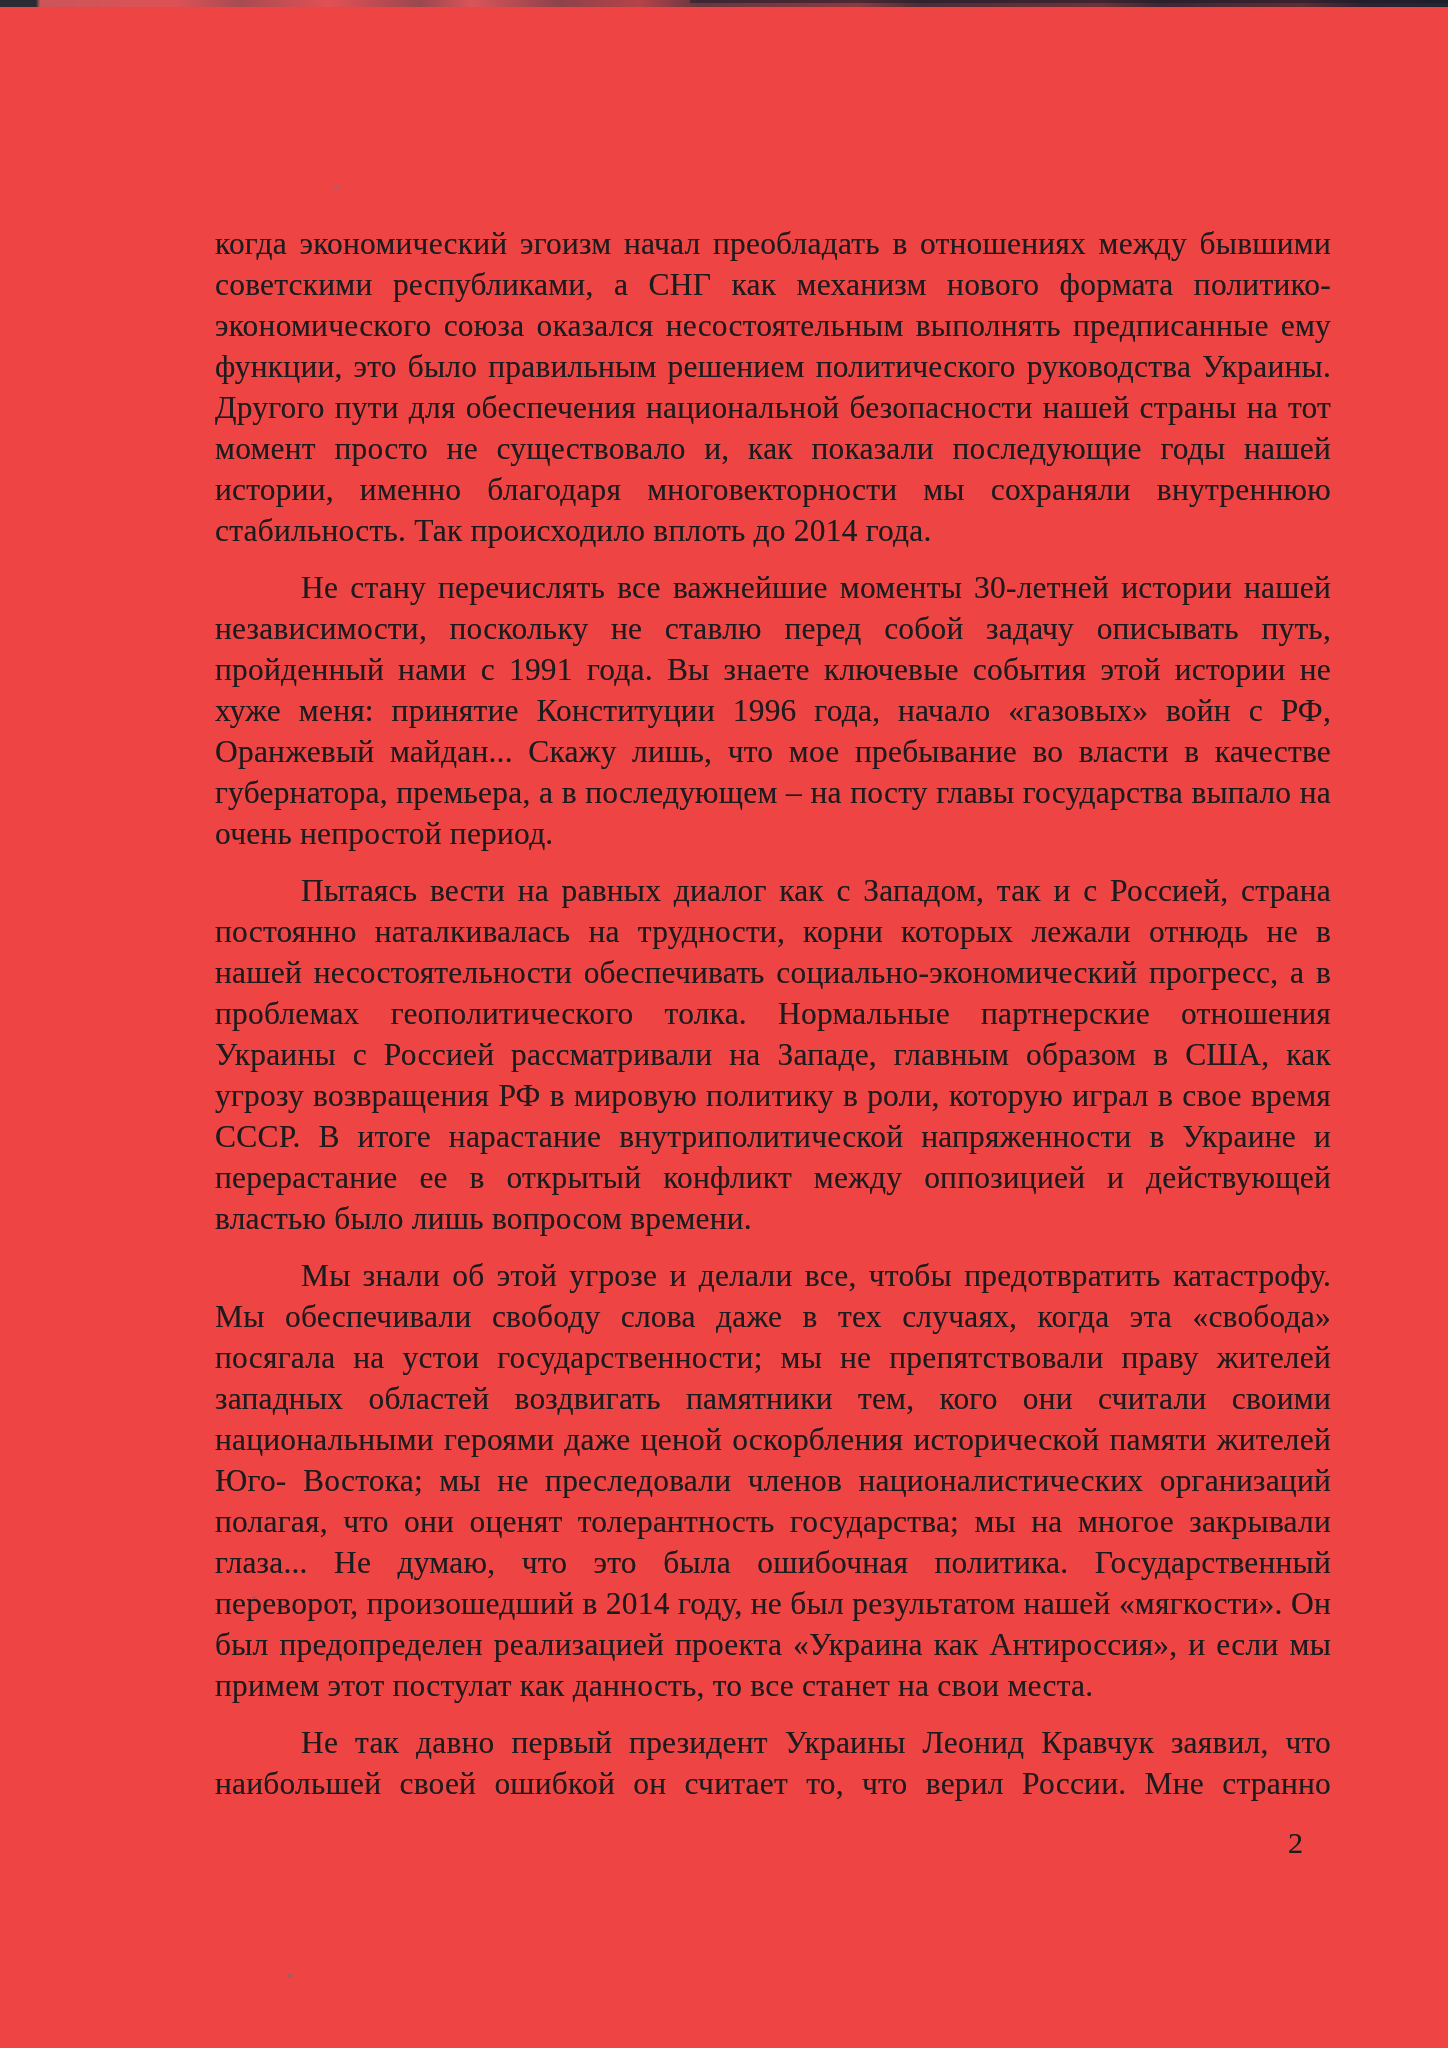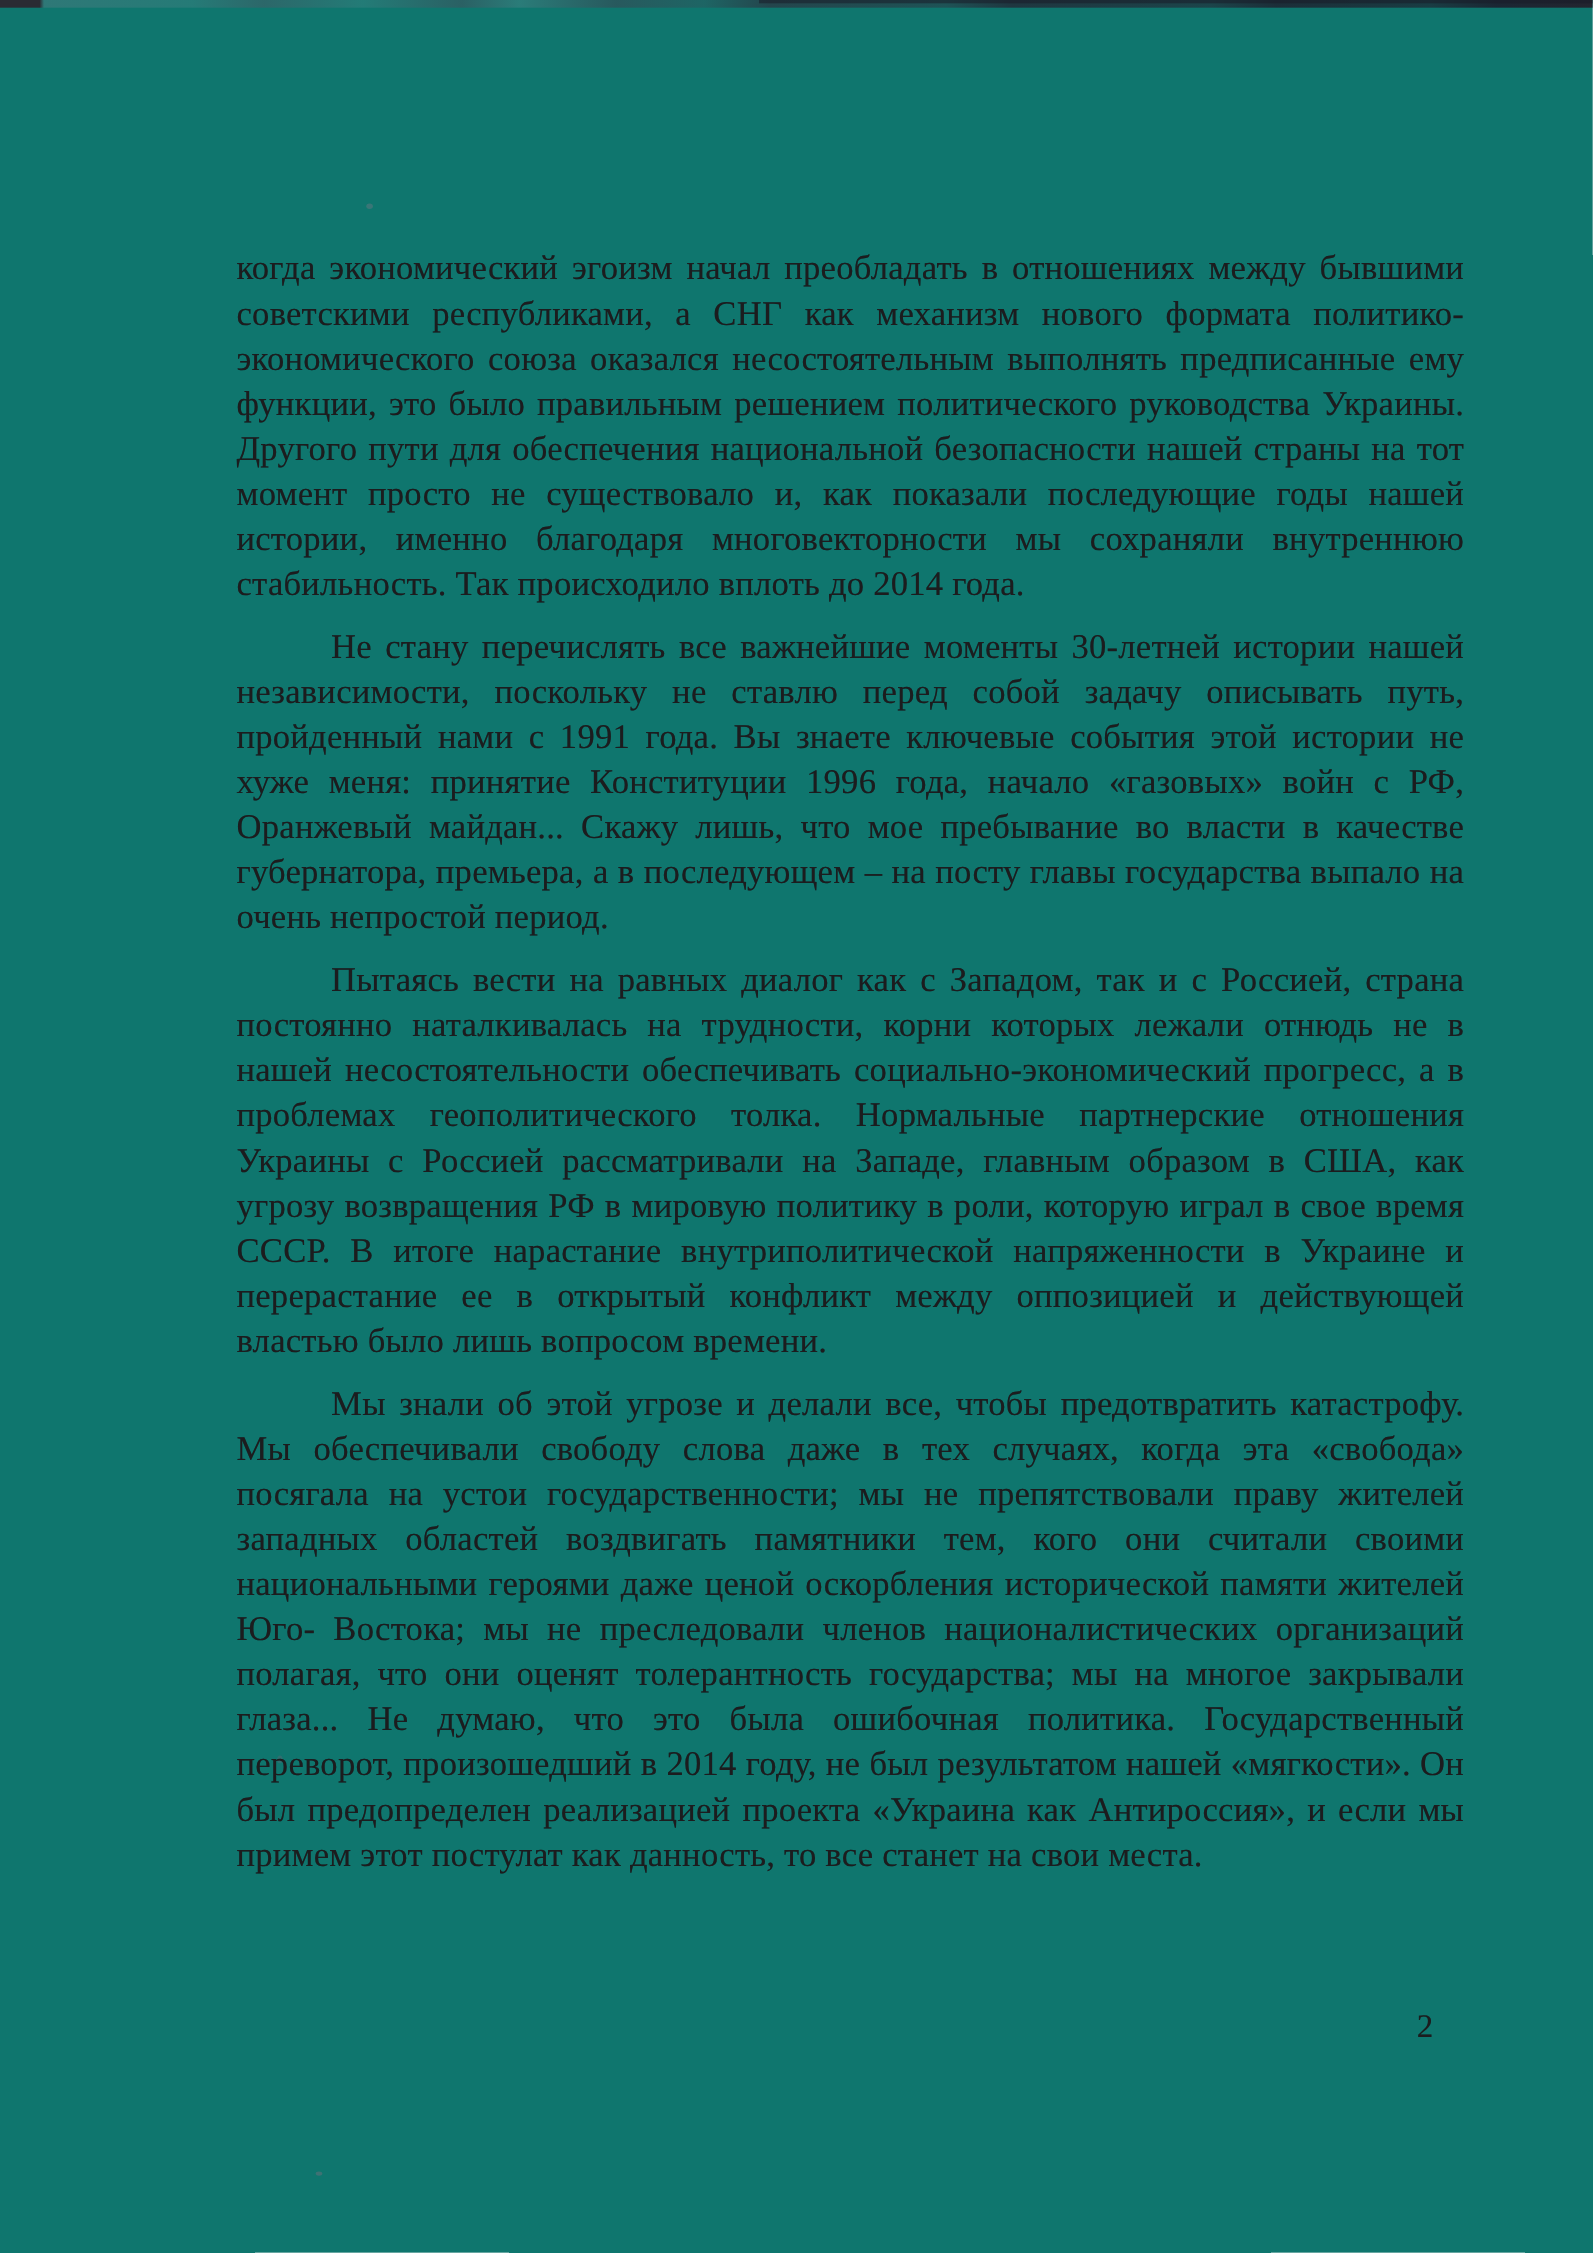--- a/index.html
+++ b/index.html
@@ -1,21 +1,21 @@
 <!DOCTYPE html>
 <html><head>
 <meta charset="utf-8">
 <style>
   html, body { margin: 0; padding: 0; background: #f4f4f6; }
 
   .page {
     position: relative;
     width: 1448px;
     height: 2048px;
-    background: #0f766e;
+    background: #ef4444;
     overflow: hidden;
     font-family: "Liberation Serif", serif;
     color: #1c1c1e;
   }
 
   
   .scan-top {
     position: absolute;
     top: 0; left: 0;
     width: 1448px; height: 7px;
@@ -77,17 +77,18 @@
 
   <div class="speck s1"></div>
   <div class="speck s2"></div>
   <div class="speck s3"></div>
 
   <main class="textblock">
     <p class="para">когда экономический эгоизм начал преобладать в отношениях между бывшими советскими республиками, а СНГ как механизм нового формата политико-экономического союза оказался несостоятельным выполнять предписанные ему функции, это было правильным решением политического руководства Украины. Другого пути для обеспечения национальной безопасности нашей страны на тот момент просто не существовало и, как показали последующие годы нашей истории, именно благодаря многовекторности мы сохраняли внутреннюю стабильность. Так происходило вплоть до 2014 года.</p>
     <p class="para indent">Не стану перечислять все важнейшие моменты 30-летней истории нашей независимости, поскольку не ставлю перед собой задачу описывать путь, пройденный нами с 1991 года. Вы знаете ключевые события этой истории не хуже меня: принятие Конституции 1996 года, начало «газовых» войн с РФ, Оранжевый майдан... Скажу лишь, что мое пребывание во власти в качестве губернатора, премьера, а в последующем – на посту главы государства выпало на очень непростой период.</p>
     <p class="para indent">Пытаясь вести на равных диалог как с Западом, так и с Россией, страна постоянно наталкивалась на трудности, корни которых лежали отнюдь не в нашей несостоятельности обеспечивать социально-экономический прогресс, а в проблемах геополитического толка. Нормальные партнерские отношения Украины с Россией рассматривали на Западе, главным образом в США, как угрозу возвращения РФ в мировую политику в роли, которую играл в свое время СССР. В итоге нарастание внутриполитической напряженности в Украине и перерастание ее в открытый конфликт между оппозицией и действующей властью было лишь вопросом времени.</p>
     <p class="para indent">Мы знали об этой угрозе и делали все, чтобы предотвратить катастрофу. Мы обеспечивали свободу слова даже в тех случаях, когда эта «свобода» посягала на устои государственности; мы не препятствовали праву жителей западных областей воздвигать памятники тем, кого они считали своими национальными героями даже ценой оскорбления исторической памяти жителей Юго- Востока; мы не преследовали членов националистических организаций полагая, что они оценят толерантность государства; мы на многое закрывали глаза... Не думаю, что это была ошибочная политика. Государственный переворот, произошедший в 2014 году, не был результатом нашей «мягкости». Он был предопределен реализацией проекта «Украина как Антироссия», и если мы примем этот постулат как данность, то все станет на свои места.</p>
+    <p class="para indent cut">Не так давно первый президент Украины Леонид Кравчук заявил, что наибольшей своей ошибкой он считает то, что верил России. Мне странно</p>
   </main>
 
   <div class="pagenum">2</div>
 
 </div>
 
 </body></html>

